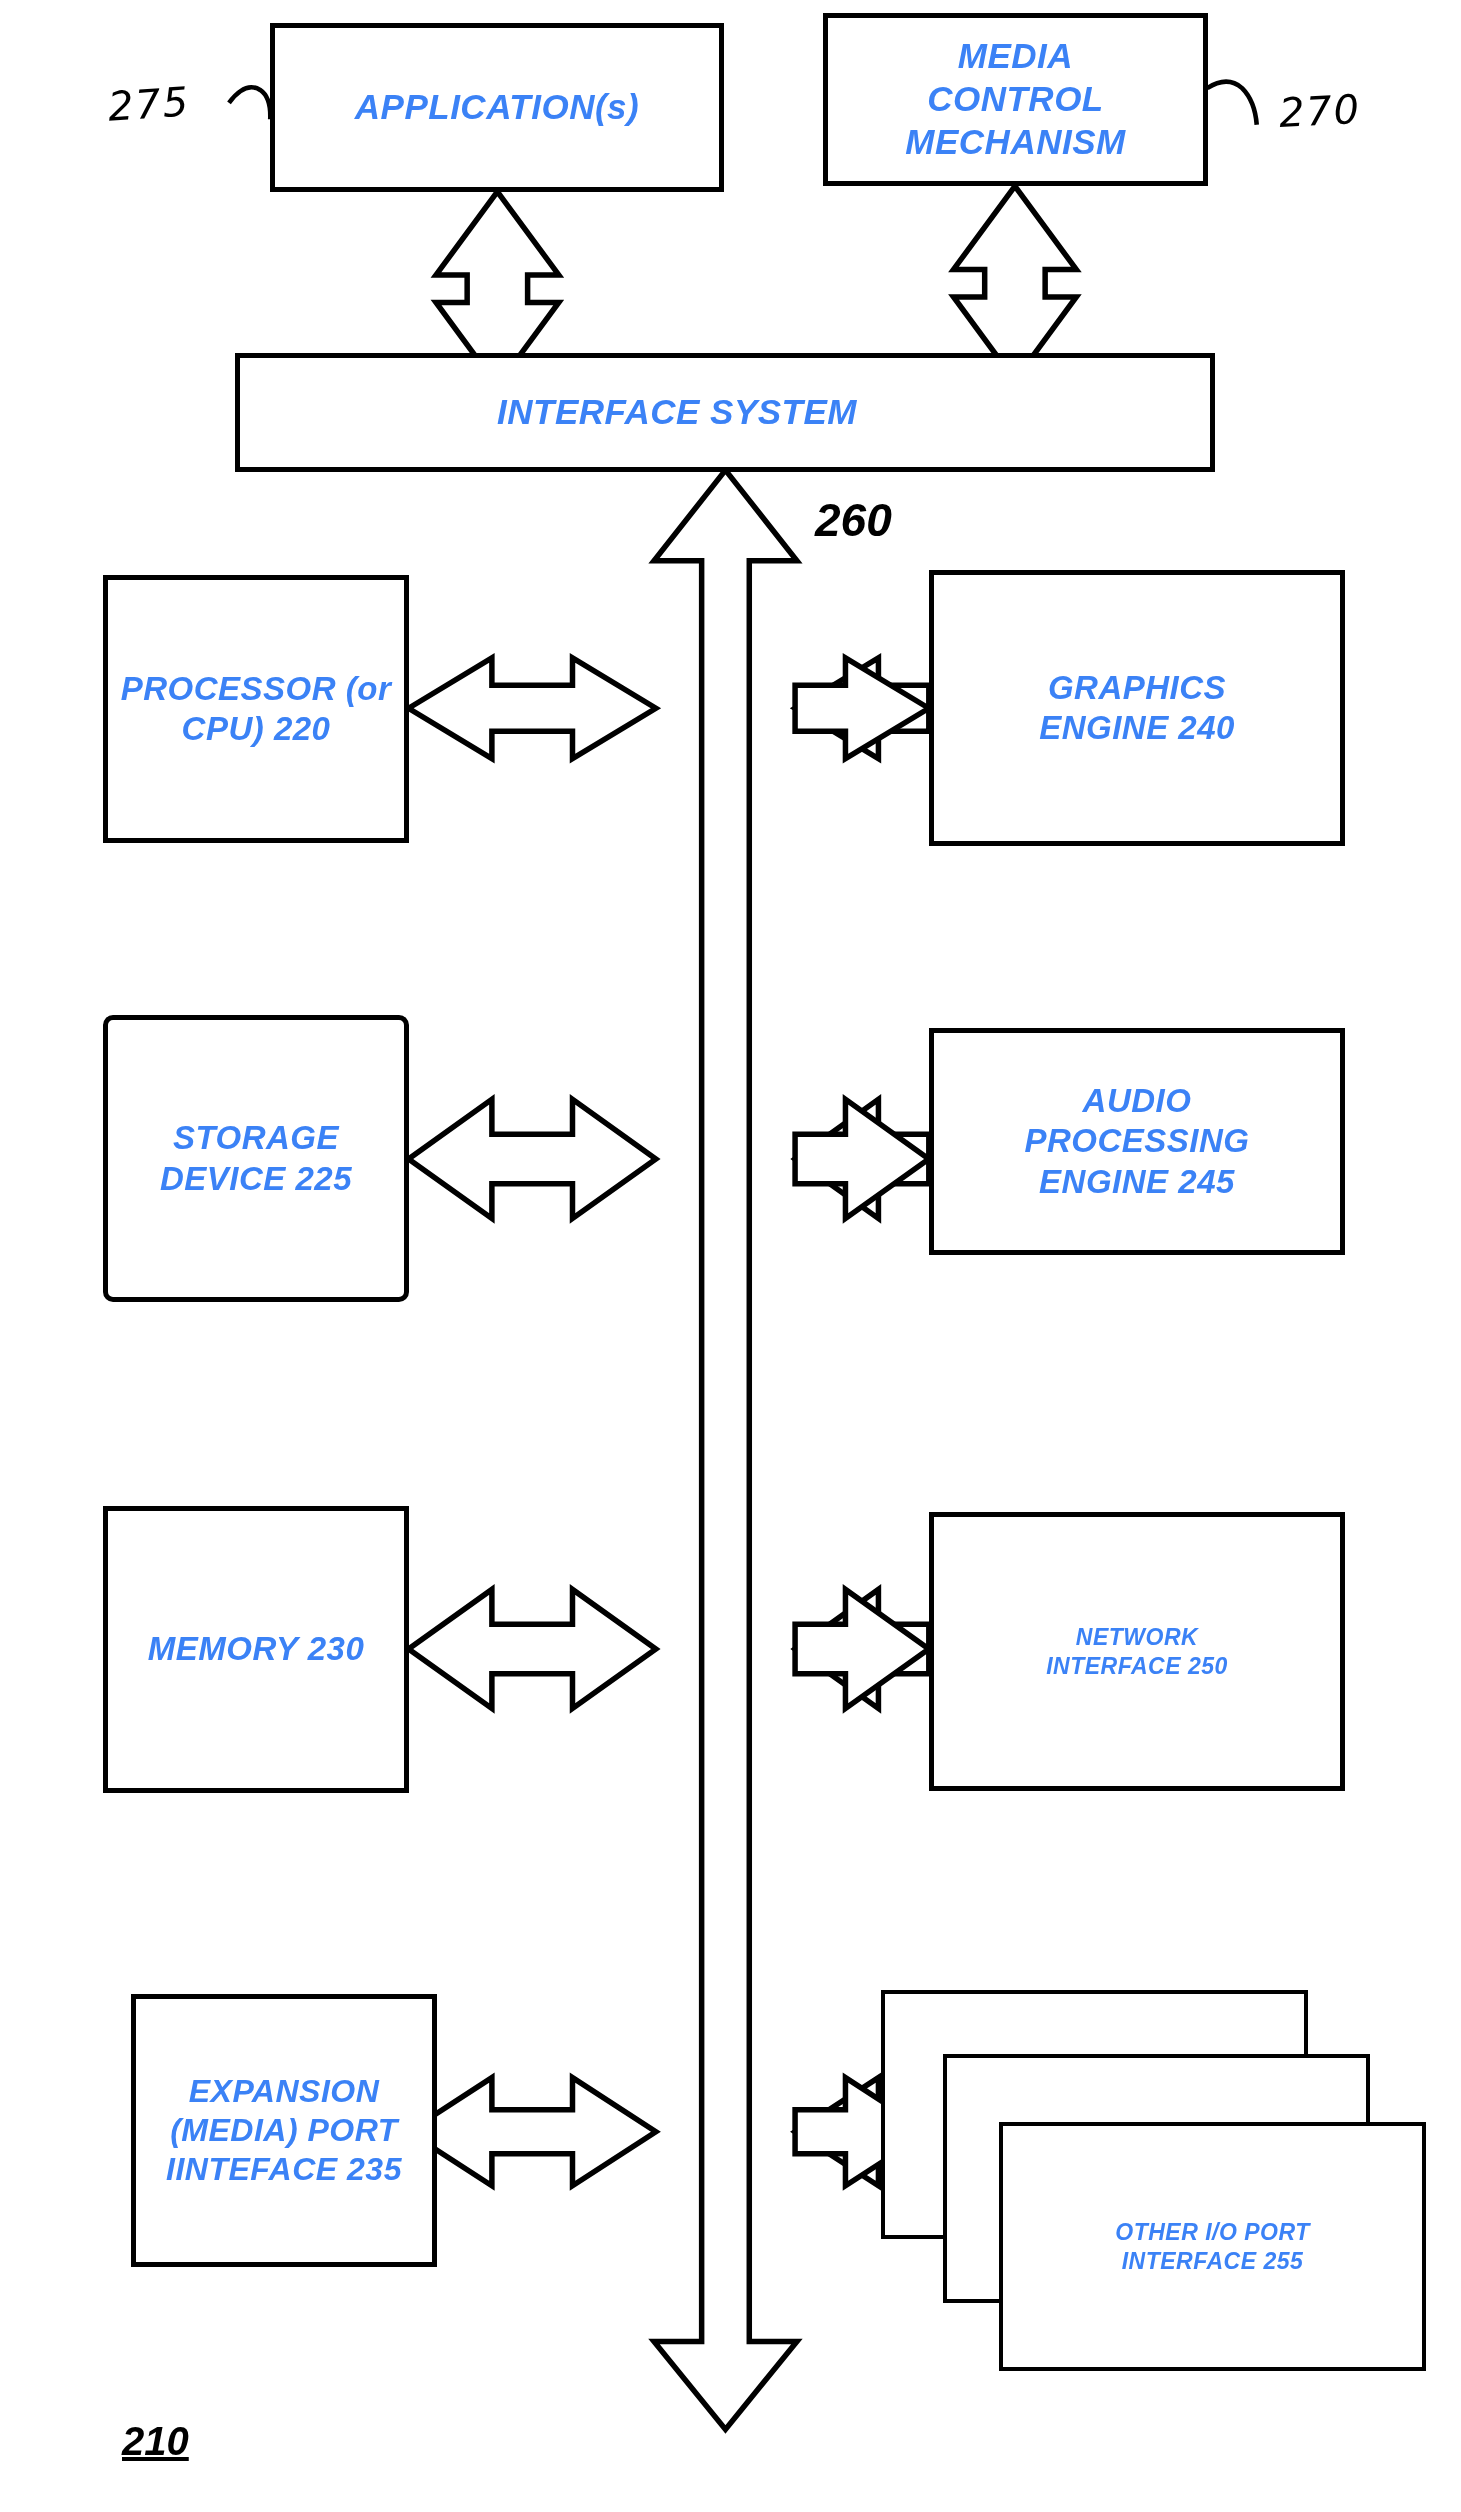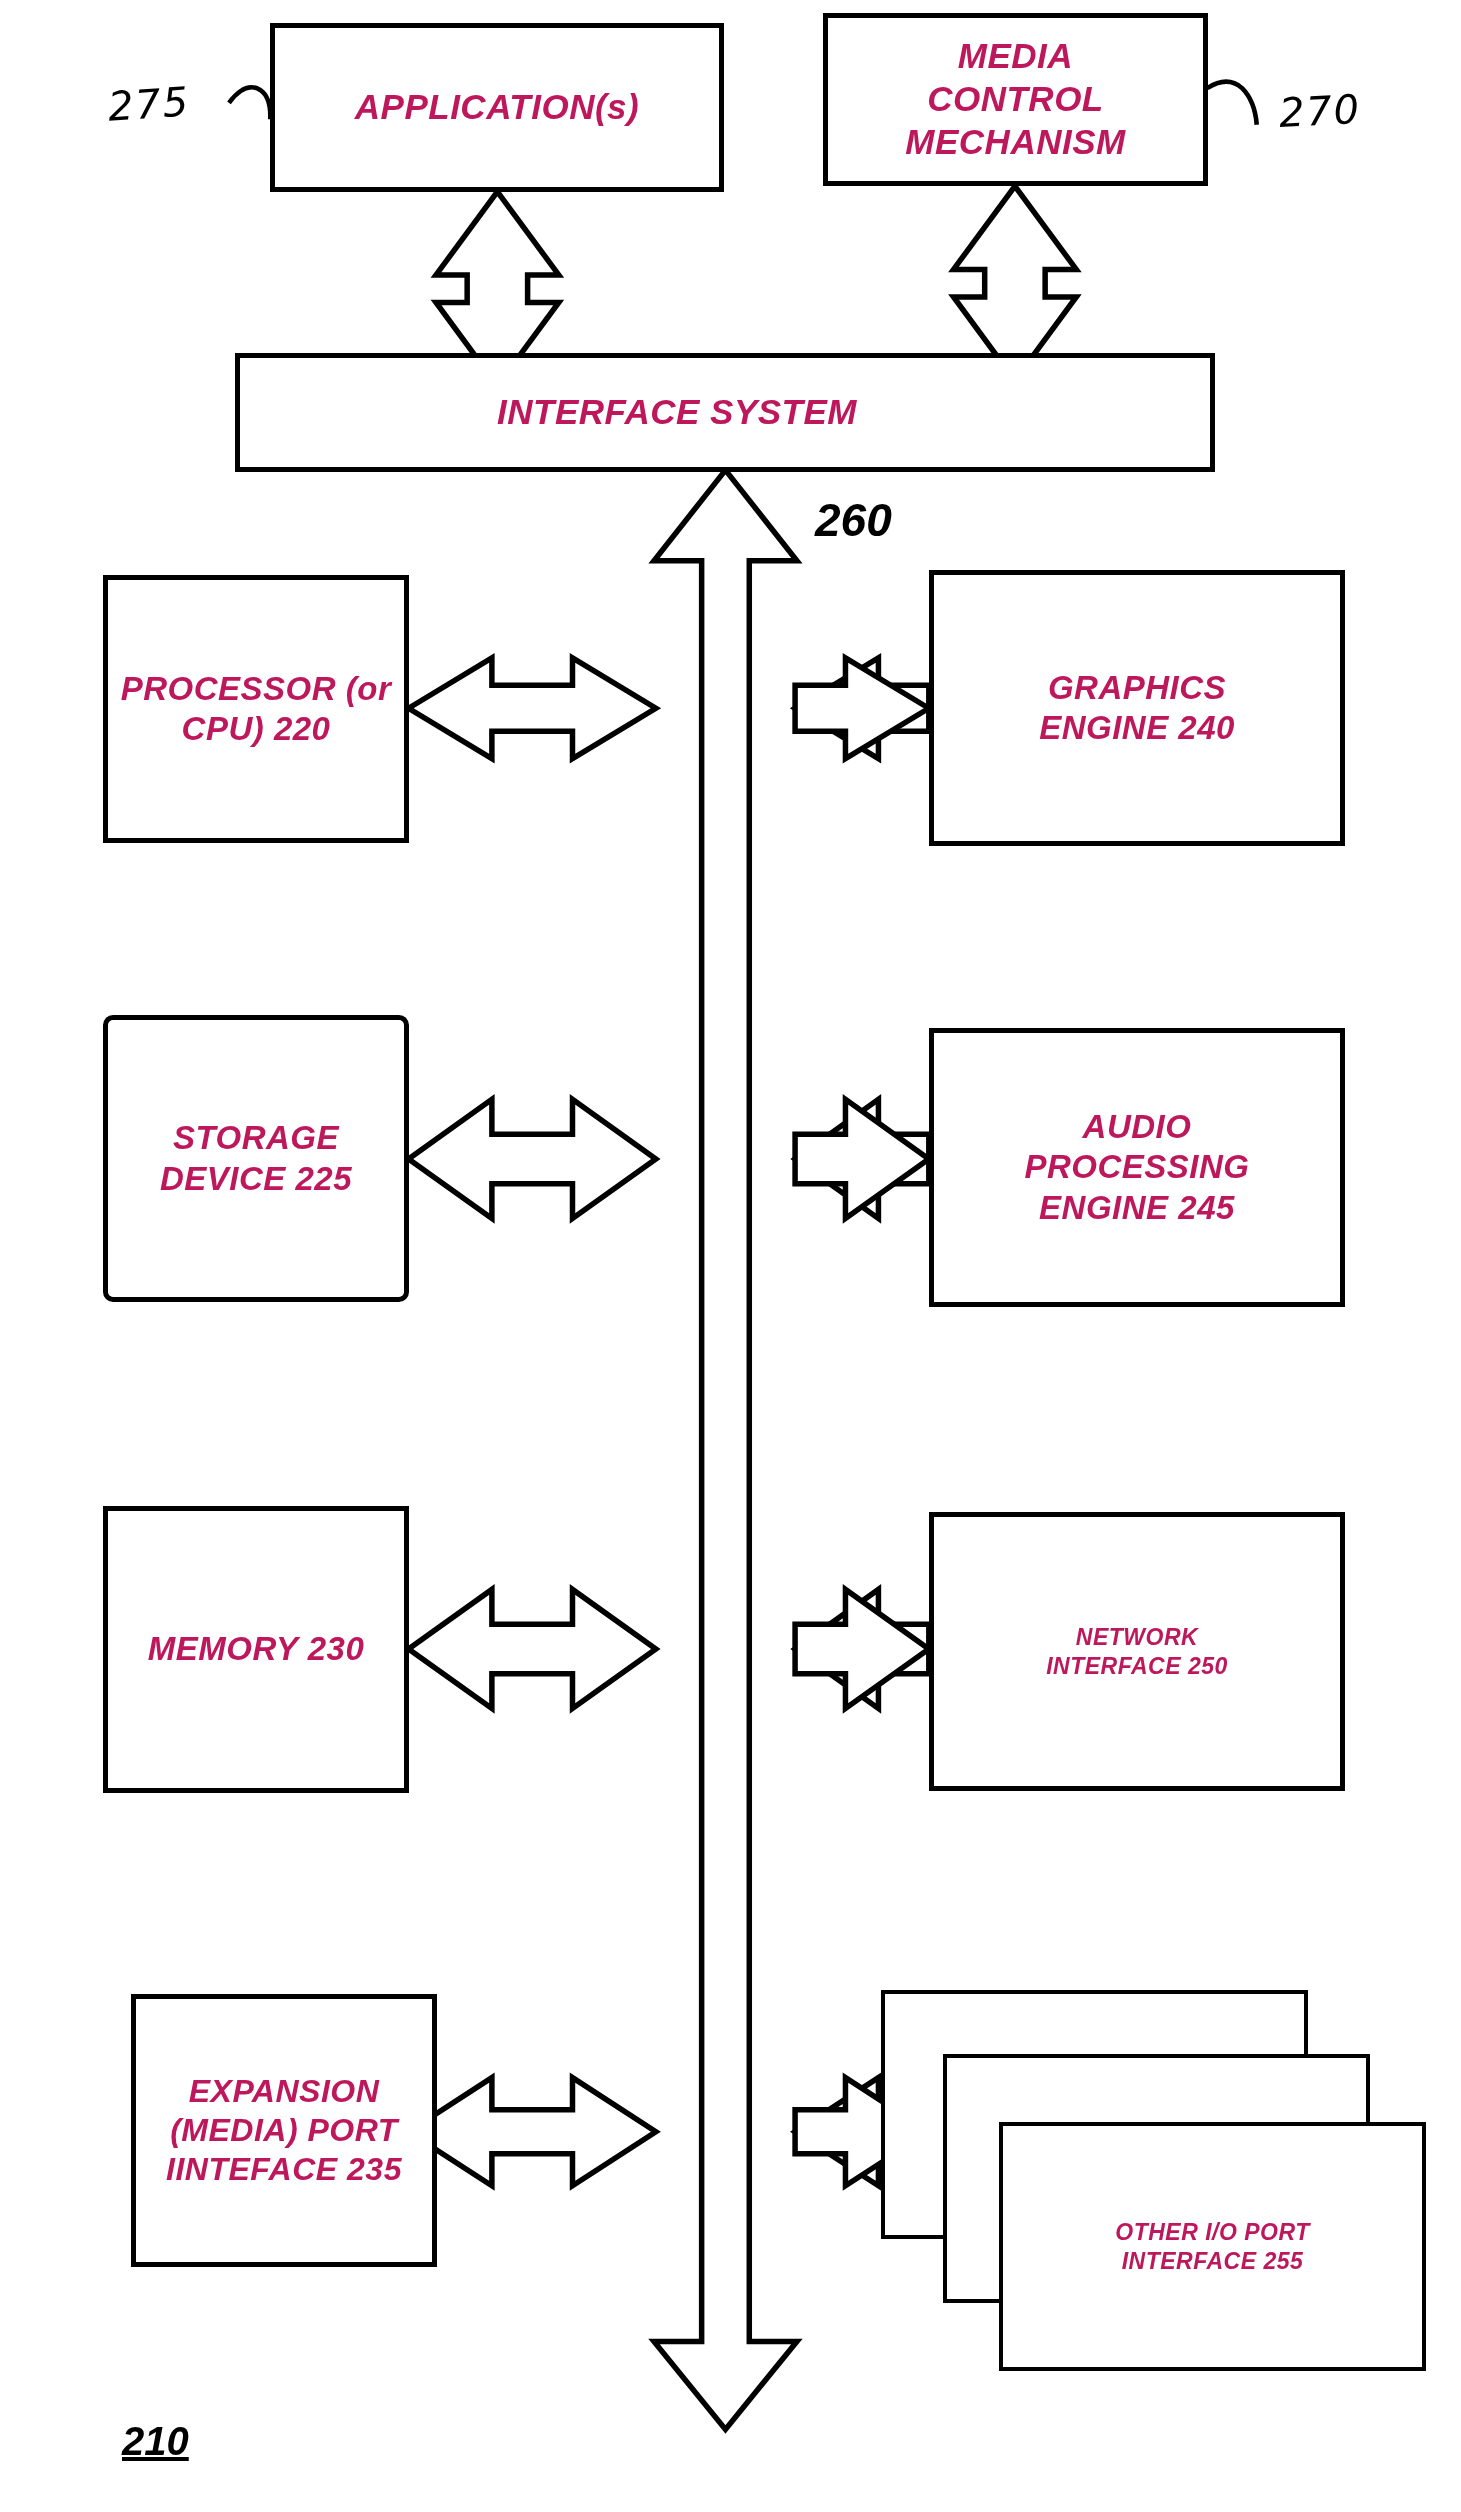--- a/index.html
+++ b/index.html
@@ -19,41 +19,41 @@
     position: absolute;
     border: 5.5px solid #000000;
     background: #ffffff;
     box-sizing: border-box;
     display: flex;
     align-items: center;
     justify-content: center;
     text-align: center;
     font-style: italic;
     font-weight: bold;
-    color: #be185d;
+    color: #3b82f6;
     line-height: 1.22;
     letter-spacing: 0.5px;
   }
   .box .lbl { display: block; padding: 0 9.2px; white-space: pre-line; }
 
   
   #app-box       { left: 270px;  top: 23px;   width: 454px; height: 169px; font-size: 35px; text-align: right; }
   #mcm-box       { left: 823px;  top: 13px;   width: 385px; height: 173px; font-size: 35px; }
   #os-bar        { left: 235px;  top: 353px;  width: 980px;height: 119px; font-size: 35px; justify-content: flex-start; padding-left: 257px; }
   #os-bar .lbl   { padding: 0; }
 
   
   #proc-box      { left: 103px;  top: 575px;  width: 306px; height: 268px; font-size: 33px; }
   #storage-box   { left: 103px;  top: 1015px; width: 306px; height: 287px; font-size: 33px; border-radius: 10px; }
   #memory-box    { left: 103px;  top: 1506px; width: 306px; height: 287px; font-size: 33px; }
   #expansion-box { left: 103px;  top: 1994px; width: 306px; height: 273px; font-size: 32px; margin-left: 28px; }
 
   
   #graphics-box  { left: 929px; top: 570px;  width: 416px; height: 276px; font-size: 33px; }
-  #audio-box     { left: 929px; top: 1028px; width: 416px; height: 279px; font-size: 33px; }
+  #audio-box     { left: 929px; top: 1028px; width: 416px; height: 227px; font-size: 33px; }
   #network-box   { left: 929px; top: 1512px; width: 416px; height: 279px; font-size: 23px; }
 
   
   #io-back       { left: 881px;  top: 1990px; width: 427px; height: 249px; border-width: 4.6px; }
   #io-mid        { left: 943px; top: 2054px; width: 427px; height: 249px; border-width: 4.6px; }
   #io-front      { left: 999px; top: 2122px; width: 427px; height: 249px; font-size: 23px; border-width: 4.6px; }
 
   
   .ref {
     position: absolute;

